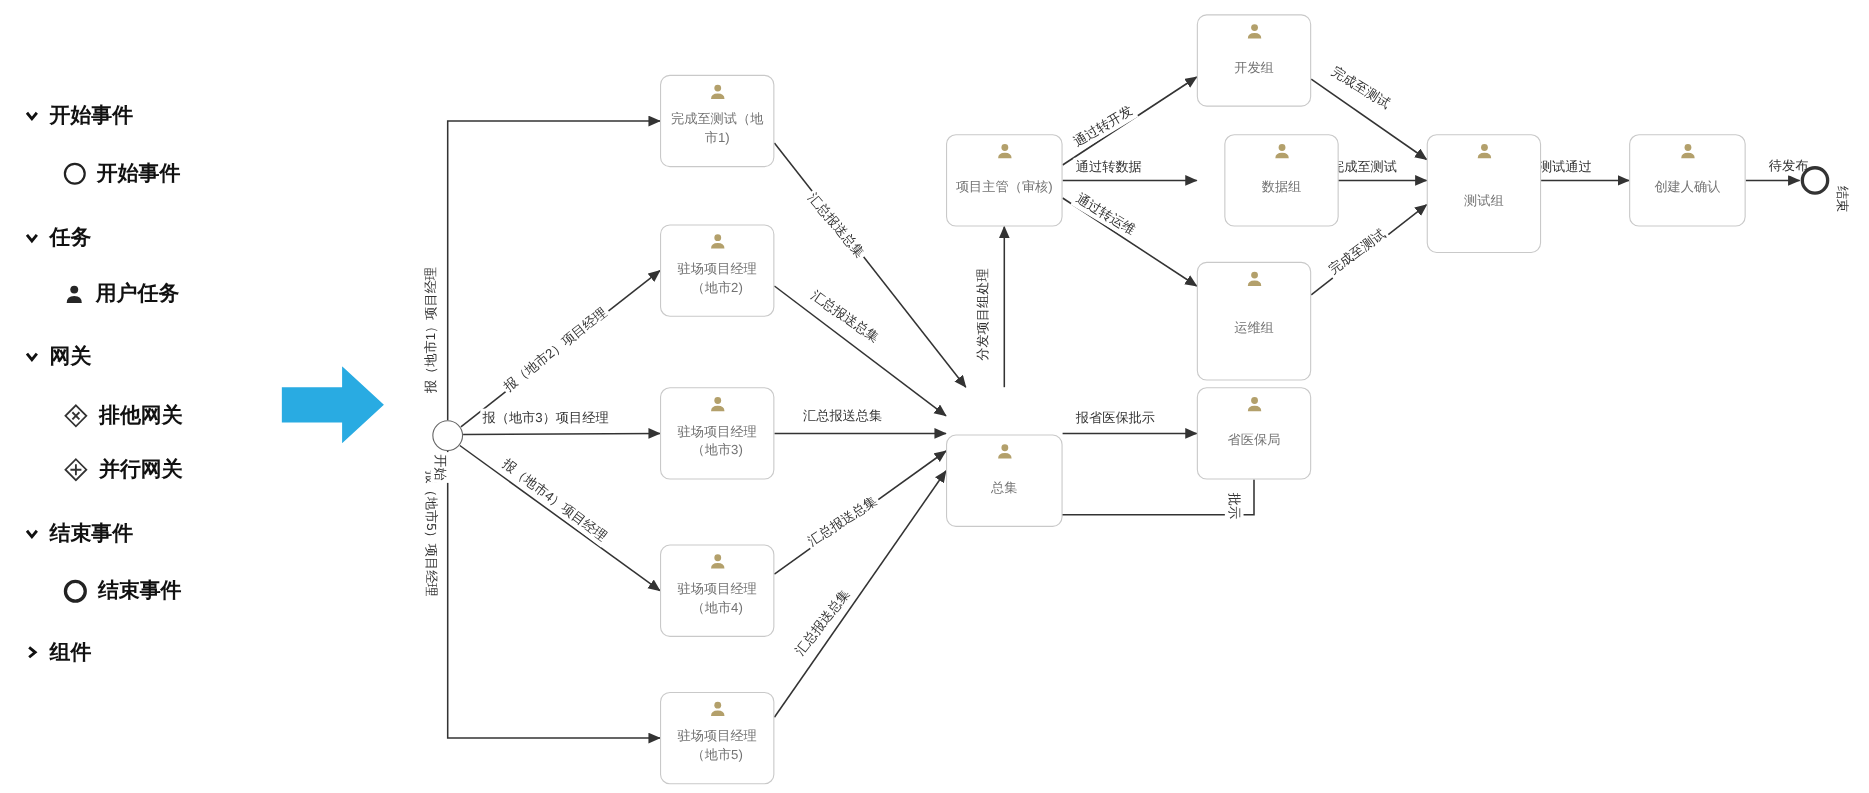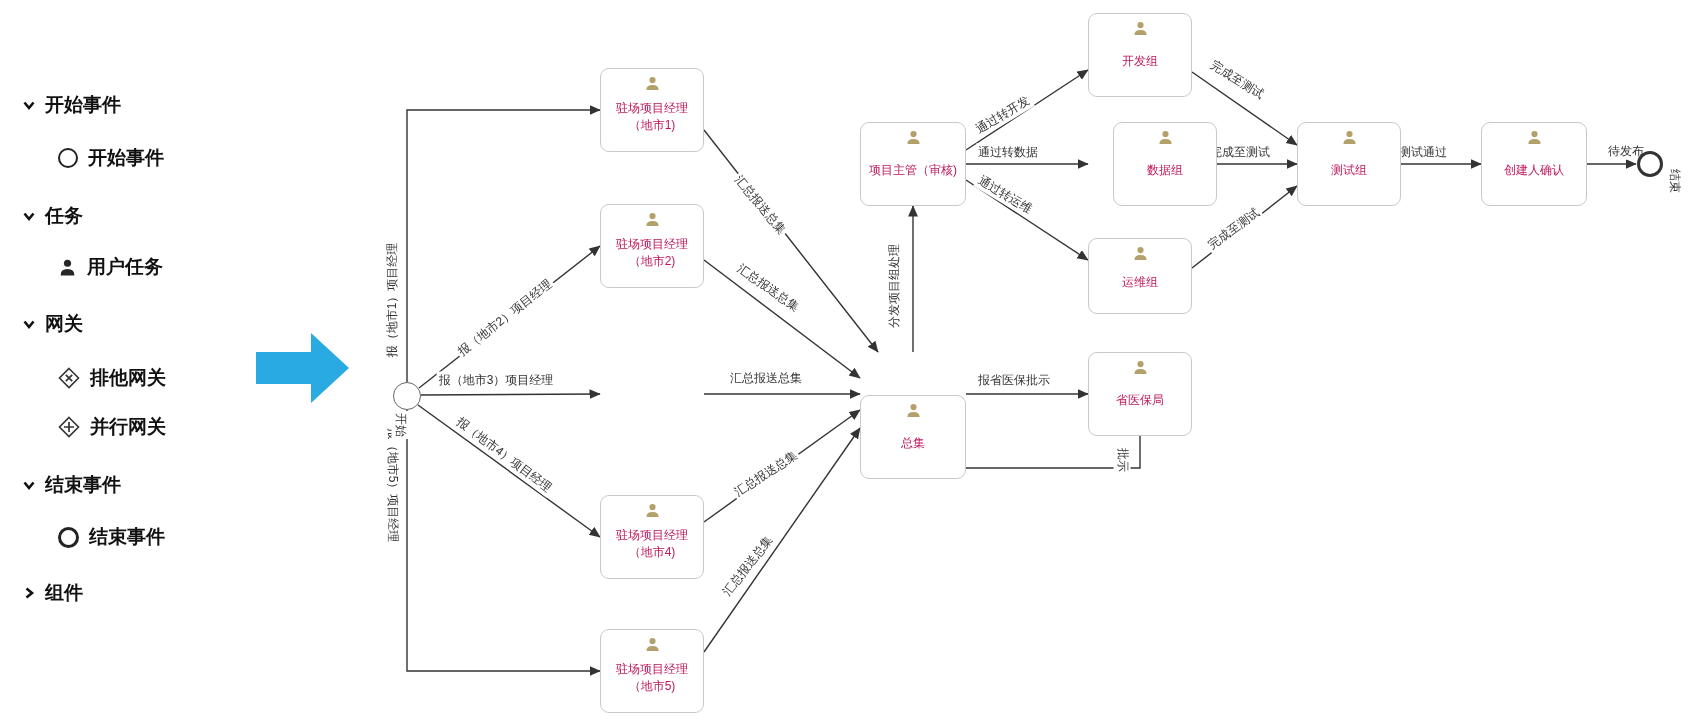--- a/index.html
+++ b/index.html
@@ -22,21 +22,21 @@
 
   
   #canvas{position:absolute;left:0;top:0;width:1699px;height:721px;}
   #edge-layer{position:absolute;left:0;top:0;z-index:1;}
   .edge-line{stroke:#333;stroke-width:1.4;fill:none;}
   .edge-label{position:absolute;font-size:12px;color:#333;white-space:nowrap;background:#fff;
     padding:0 2px;z-index:3;}
   .node-task{position:absolute;background:#fff;border:1px solid #c9c9c9;border-radius:9px;
     display:flex;flex-direction:column;align-items:center;z-index:4;box-sizing:border-box;cursor:pointer;}
   .person{margin-top:7px;line-height:0;}
-  .node-label{flex:1;display:flex;align-items:center;text-align:center;font-size:12px;color:#be185d;
+  .node-label{flex:1;display:flex;align-items:center;text-align:center;font-size:12px;color:#737373;
     padding:0 8px 8px;line-height:1.45;}
   .node-start{position:absolute;border:1.5px solid #666;border-radius:50%;background:#fff;z-index:4;box-sizing:border-box;cursor:pointer;}
   .node-end{position:absolute;border:3px solid #333;border-radius:50%;background:#fff;z-index:4;box-sizing:border-box;cursor:pointer;}
 </style>
 </head>
 <body>
 
 <div id="root">
 
   <div class="sidebar">
@@ -183,29 +183,36 @@
       <div class="edge-label" style="left: 1626px; top: 151px; transform: translate(-50%, -50%) rotate(0deg);">待发布</div>
       <div class="edge-label" style="left: 1014px; top: 380px; transform: translate(-50%, -50%) rotate(0deg);">报省医保批示</div>
       <div class="edge-label" style="left: 1122px; top: 460px; transform: translate(-50%, -50%) rotate(90deg);">批示</div>
       <div class="edge-label" style="left: 400px; top: 425px; transform: translate(-50%, -50%) rotate(90deg);">开始</div>
       <div class="node-start" style="left: 393px; top: 382px; width: 28px; height: 28px;"></div>
       <div class="node-task" style="left: 600px; top: 68px; width: 104px; height: 84px;">
         <span class="person"><svg width="15" height="15" viewBox="0 0 14 14">
             <circle cx="7" cy="3.8" r="2.9" fill="#b3a06b"></circle>
             <path d="M1.3 13 Q1.3 8.3 7 8.3 Q12.7 8.3 12.7 13 Z" fill="#b3a06b"></path>
           </svg></span>
-        <span class="node-label">驻场项目经理（地市1)</span>
+        <span class="node-label">完成至测试（地市1)</span>
       </div>
       <div class="node-task" style="left: 600px; top: 204px; width: 104px; height: 84px;">
         <span class="person"><svg width="15" height="15" viewBox="0 0 14 14">
             <circle cx="7" cy="3.8" r="2.9" fill="#b3a06b"></circle>
             <path d="M1.3 13 Q1.3 8.3 7 8.3 Q12.7 8.3 12.7 13 Z" fill="#b3a06b"></path>
           </svg></span>
         <span class="node-label">驻场项目经理（地市2)</span>
       </div>
+      <div class="node-task" style="left: 600px; top: 352px; width: 104px; height: 84px;">
+        <span class="person"><svg width="15" height="15" viewBox="0 0 14 14">
+            <circle cx="7" cy="3.8" r="2.9" fill="#b3a06b"></circle>
+            <path d="M1.3 13 Q1.3 8.3 7 8.3 Q12.7 8.3 12.7 13 Z" fill="#b3a06b"></path>
+          </svg></span>
+        <span class="node-label">驻场项目经理（地市3)</span>
+      </div>
       <div class="node-task" style="left: 600px; top: 495px; width: 104px; height: 84px;">
         <span class="person"><svg width="15" height="15" viewBox="0 0 14 14">
             <circle cx="7" cy="3.8" r="2.9" fill="#b3a06b"></circle>
             <path d="M1.3 13 Q1.3 8.3 7 8.3 Q12.7 8.3 12.7 13 Z" fill="#b3a06b"></path>
           </svg></span>
         <span class="node-label">驻场项目经理（地市4)</span>
       </div>
       <div class="node-task" style="left: 600px; top: 629px; width: 104px; height: 84px;">
         <span class="person"><svg width="15" height="15" viewBox="0 0 14 14">
             <circle cx="7" cy="3.8" r="2.9" fill="#b3a06b"></circle>
@@ -234,35 +241,35 @@
           </svg></span>
         <span class="node-label">开发组</span>
       </div>
       <div class="node-task" style="left: 1088px; top: 122px; width: 104px; height: 84px; margin-left: 25px;">
         <span class="person"><svg width="15" height="15" viewBox="0 0 14 14">
             <circle cx="7" cy="3.8" r="2.9" fill="#b3a06b"></circle>
             <path d="M1.3 13 Q1.3 8.3 7 8.3 Q12.7 8.3 12.7 13 Z" fill="#b3a06b"></path>
           </svg></span>
         <span class="node-label">数据组</span>
       </div>
-      <div class="node-task" style="left: 1088px; top: 238px; width: 104px; height: 76px;">
+      <div class="node-task" style="left: 1088px; top: 238px; width: 104px; height: 108px;">
         <span class="person"><svg width="15" height="15" viewBox="0 0 14 14">
             <circle cx="7" cy="3.8" r="2.9" fill="#b3a06b"></circle>
             <path d="M1.3 13 Q1.3 8.3 7 8.3 Q12.7 8.3 12.7 13 Z" fill="#b3a06b"></path>
           </svg></span>
         <span class="node-label">运维组</span>
       </div>
       <div class="node-task" style="left: 1088px; top: 352px; width: 104px; height: 84px;">
         <span class="person"><svg width="15" height="15" viewBox="0 0 14 14">
             <circle cx="7" cy="3.8" r="2.9" fill="#b3a06b"></circle>
             <path d="M1.3 13 Q1.3 8.3 7 8.3 Q12.7 8.3 12.7 13 Z" fill="#b3a06b"></path>
           </svg></span>
         <span class="node-label">省医保局</span>
       </div>
-      <div class="node-task" style="left: 1297px; top: 122px; width: 104px; height: 84px;">
+      <div class="node-task" style="left: 1297px; top: 122px; width: 104px; height: 108px;">
         <span class="person"><svg width="15" height="15" viewBox="0 0 14 14">
             <circle cx="7" cy="3.8" r="2.9" fill="#b3a06b"></circle>
             <path d="M1.3 13 Q1.3 8.3 7 8.3 Q12.7 8.3 12.7 13 Z" fill="#b3a06b"></path>
           </svg></span>
         <span class="node-label">测试组</span>
       </div>
       <div class="node-task" style="left: 1481px; top: 122px; width: 106px; height: 84px;">
         <span class="person"><svg width="15" height="15" viewBox="0 0 14 14">
             <circle cx="7" cy="3.8" r="2.9" fill="#b3a06b"></circle>
             <path d="M1.3 13 Q1.3 8.3 7 8.3 Q12.7 8.3 12.7 13 Z" fill="#b3a06b"></path>

